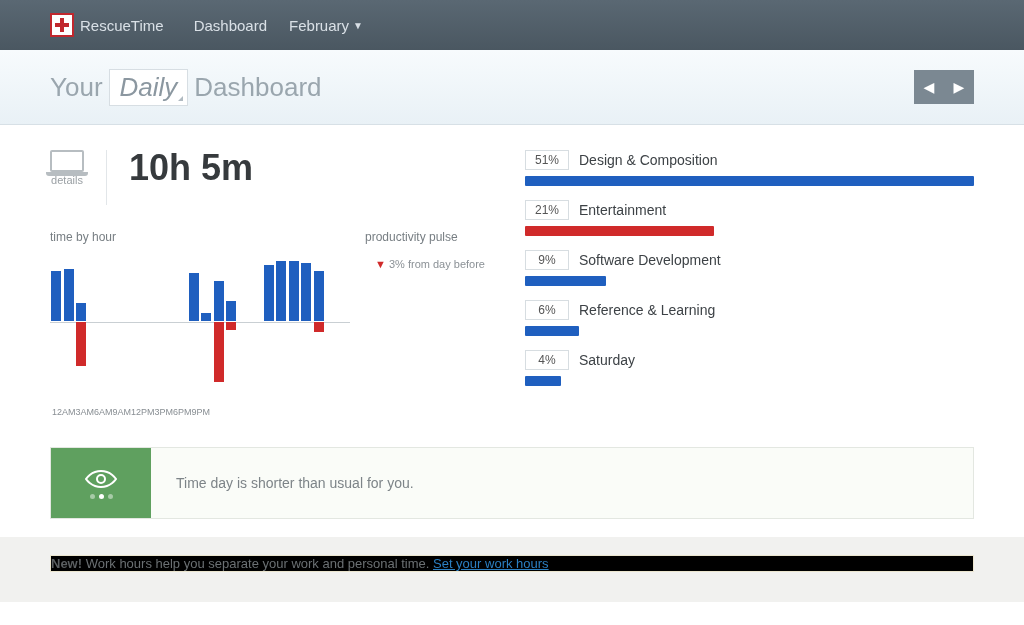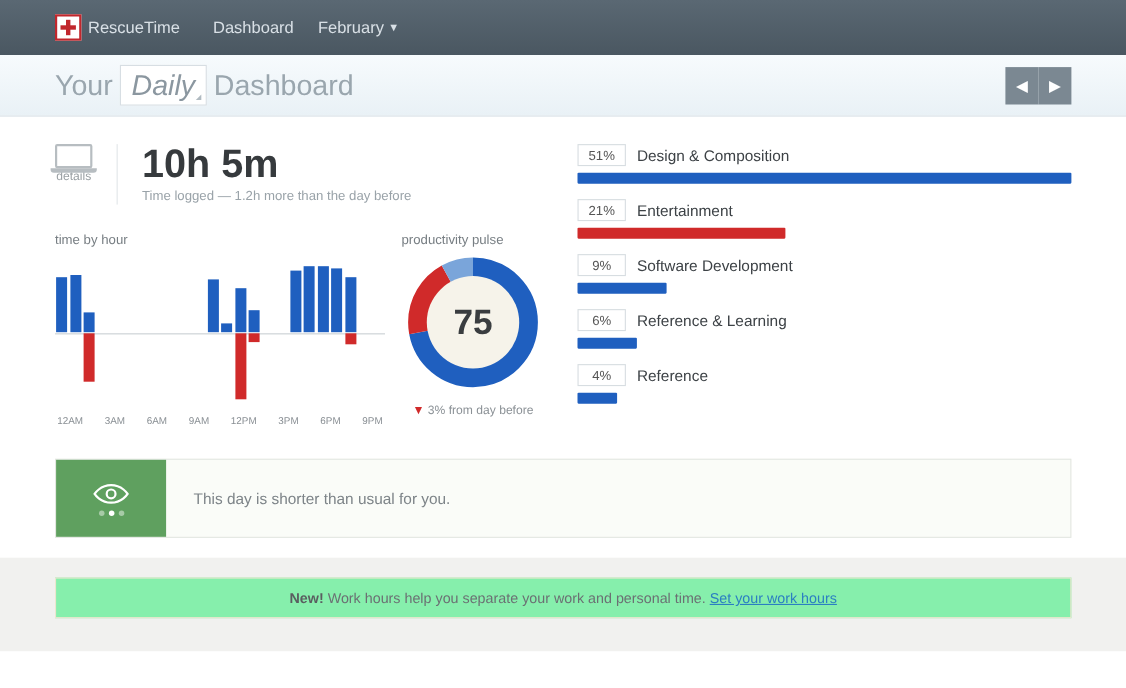--- a/index.html
+++ b/index.html
@@ -12,21 +12,21 @@
 .logo-icon::before,.logo-icon::after { content:""; position:absolute; background:#c1272d; }
 .logo-icon::before { left:8px; top:3px; width:4px; height:14px; }
 .logo-icon::after { left:3px; top:8px; width:14px; height:4px; }
 .nav-item { margin-right:22px; cursor:pointer; display:flex; align-items:center; gap:4px; }
 .nav-item .caret { font-size:10px; }
 .nav-spacer { flex:1; }
 .nav-right { display:flex; align-items:center; gap:18px; }
 .nav-icon { width:22px; height:22px; cursor:pointer; color:#c9d2d9; }
 
 
-.subhead { height:56px; background:linear-gradient(#f7fbfd,#e9f1f6); border-bottom:1px solid #d7e0e6; display:flex; align-items:center; padding:0 50px; }
+.subhead { height:75px; background:linear-gradient(#f7fbfd,#e9f1f6); border-bottom:1px solid #d7e0e6; display:flex; align-items:center; padding:0 50px; }
 .title { font-size:26px; color:#9aa6ae; font-weight:300; display:flex; align-items:center; gap:6px; }
 .title .period { background:#fff; border:1px solid #d7dee3; padding:2px 10px; font-style:italic; color:#8b97a0; position:relative; }
 .title .period::after { content:""; position:absolute; right:4px; bottom:4px; border-left:5px solid transparent; border-bottom:5px solid #b0bac1; }
 .date-picker { margin-left:auto; display:flex; align-items:stretch; height:34px; }
 .date-arrow { width:30px; background:#7b8892; color:#fff; display:flex; align-items:center; justify-content:center; cursor:pointer; font-size:14px; }
 .date-box { background:#fff; border-top:1px solid #c7d0d6; border-bottom:1px solid #c7d0d6; width:230px; display:flex; align-items:center; justify-content:center; color:#444; font-size:15px; position:relative; }
 .date-box::after { content:""; position:absolute; right:6px; bottom:6px; border-left:5px solid transparent; border-bottom:5px solid #b0bac1; }
 
 
 .main { padding:25px 50px 10px 50px; display:flex; gap:30px; }
@@ -47,21 +47,21 @@
 .chart-block { }
 .chart-title { font-size:12px; color:#777e83; margin-bottom:8px; }
 
 
 .hourly { width:300px; }
 .hourly-bars { height:140px; position:relative; border-bottom:1px solid transparent; }
 .hourly-bars .baseline { position:absolute; top:70px; left:0; right:0; height:1px; background:#c9cfd3; }
 .bar-wrap { position:absolute; bottom:0; top:0; width:10px; }
 .bar-pos { position:absolute; bottom:70px; width:100%; background:#1f5fbf; }
 .bar-neg { position:absolute; top:70px; width:100%; background:#d02a2a; }
-.hour-labels { display:flex; justify-content:space-between; font-size:9px; color:#888e93; margin-top:4px; padding:0 2px; }
+.hour-labels { display:flex; font-size:9px; color:#888e93; margin-top:15px; padding:0 2px; }
 
 
 .pulse { width:130px; }
 .pulse-wrap { position:relative; width:120px; height:120px; margin:0 auto; }
 .pulse-svg { transform:rotate(-90deg); }
 .pulse-center { position:absolute; top:18px; left:18px; width:84px; height:84px; border-radius:50%; background:#f6f3ea; display:flex; align-items:center; justify-content:center; font-size:32px; font-weight:600; color:#3a3d40; }
 .pulse-delta { font-size:11px; color:#8b9196; text-align:center; margin-top:14px; }
 .pulse-delta .arrow-down { color:#d02a2a; }
 
 
@@ -73,21 +73,21 @@
 
 .insight { margin:20px 50px 0 50px; display:flex; align-items:stretch; border:1px solid #e3e7e1; background:#fafcf8; height:72px; }
 .insight-icon { width:100px; background:#5fa05f; display:flex; flex-direction:column; align-items:center; justify-content:center; color:#fff; gap:4px; }
 .insight-text { flex:1; display:flex; align-items:center; padding-left:25px; color:#7d8488; font-size:14px; }
 .dots { display:flex; gap:4px; }
 .dots span { width:5px; height:5px; border-radius:50%; background:rgba(255,255,255,.45); }
 .dots span.active { background:#fff; }
 
 
 .footer-bg { background:#f1f1ef; margin-top:18px; padding:18px 50px 30px; }
-.notice { background:#86efac; border:1px solid #ece6cf; text-align:center; padding:10px; font-size:13px; color:#6b7073; }
+.notice { background:#000000; border:1px solid #ece6cf; font-size:13px; color:#6b7073; }
 .notice b { color:#5a5e60; }
 .notice a { color:#2b7fc2; text-decoration:underline; cursor:pointer; }
 </style>
 </head>
 <body>
 
 <div class="navbar">
   <div class="logo">
     <div class="logo-icon"></div>
     <span>RescueTime</span>
@@ -117,21 +117,20 @@
 <div class="main">
   <div class="left-col">
     <div class="summary">
       <div class="details-btn">
         <div class="laptop"></div>
         <span>details</span>
       </div>
       <div class="sep"></div>
       <div>
         <div class="big-time">10h 5m</div>
-        <div class="sub-time">Time logged — 1.2h more than the day before</div>
       </div>
     </div>
 
     <div class="charts">
       <div class="chart-block hourly">
         <div class="chart-title">time by hour</div>
         <div class="hourly-bars" id="hourly-bars">
           <div class="baseline"></div>
         <div class="bar-wrap" style="left: 1px;">
               <div class="bar-pos" style="height: 50px;"></div>
@@ -193,28 +192,20 @@
             <span>9AM</span>
             <span>12PM</span>
             <span>3PM</span>
             <span>6PM</span>
             <span>9PM</span>
           </div>
       </div>
 
       <div class="chart-block pulse">
         <div class="chart-title">productivity pulse</div>
-        <div class="pulse-wrap">
-          <svg class="pulse-svg" width="120" height="120" viewBox="0 0 120 120">
-            <circle cx="60" cy="60" r="48" fill="none" stroke="#1f5fbf" stroke-width="22" stroke-dasharray="217 302"></circle>
-            <circle cx="60" cy="60" r="48" fill="none" stroke="#d02a2a" stroke-width="22" stroke-dasharray="60 302" stroke-dashoffset="-217"></circle>
-            <circle cx="60" cy="60" r="48" fill="none" stroke="#7aa5da" stroke-width="22" stroke-dasharray="25 302" stroke-dashoffset="-277"></circle>
-          </svg>
-          <div class="pulse-center">75</div>
-        </div>
         <div class="pulse-delta">
           <span class="arrow-down">▼</span>
           <span>3% from day before</span>
         </div>
       </div>
     </div>
   </div>
 
   <div class="right-col" id="categories">
       <div class="cat-row">
@@ -241,39 +232,39 @@
       <div class="cat-row">
     <div class="cat-head">
       <span class="cat-pct">6%</span>
       <span>Reference &amp; Learning</span>
     </div>
     <div class="cat-bar" style="width:12%;background:#1f5fbf"></div>
       </div>
       <div class="cat-row">
     <div class="cat-head">
       <span class="cat-pct">4%</span>
-      <span>Reference</span>
+      <span>Saturday</span>
     </div>
     <div class="cat-bar" style="width:8%;background:#1f5fbf"></div>
       </div>
     </div>
 </div>
 
 <div class="insight">
   <div class="insight-icon">
     <svg width="34" height="22" viewBox="0 0 34 22">
         <path fill="none" stroke="#fff" stroke-width="2" d="M2 11s5-8 15-8 15 8 15 8-5 8-15 8S2 11 2 11z"></path>
         <circle cx="17" cy="11" r="4" fill="none" stroke="#fff" stroke-width="2"></circle>
       </svg>
     <div class="dots">
         <span></span>
         <span class="active"></span>
         <span></span>
       </div>
   </div>
-  <div class="insight-text">This day is shorter than usual for you.</div>
+  <div class="insight-text">Time day is shorter than usual for you.</div>
 </div>
 
 <div class="footer-bg">
   <div class="notice">
     <b>New!</b><span> Work hours help you separate your work and personal time. </span><a>Set your work hours</a>
   </div>
 </div>
 
 </body></html>

